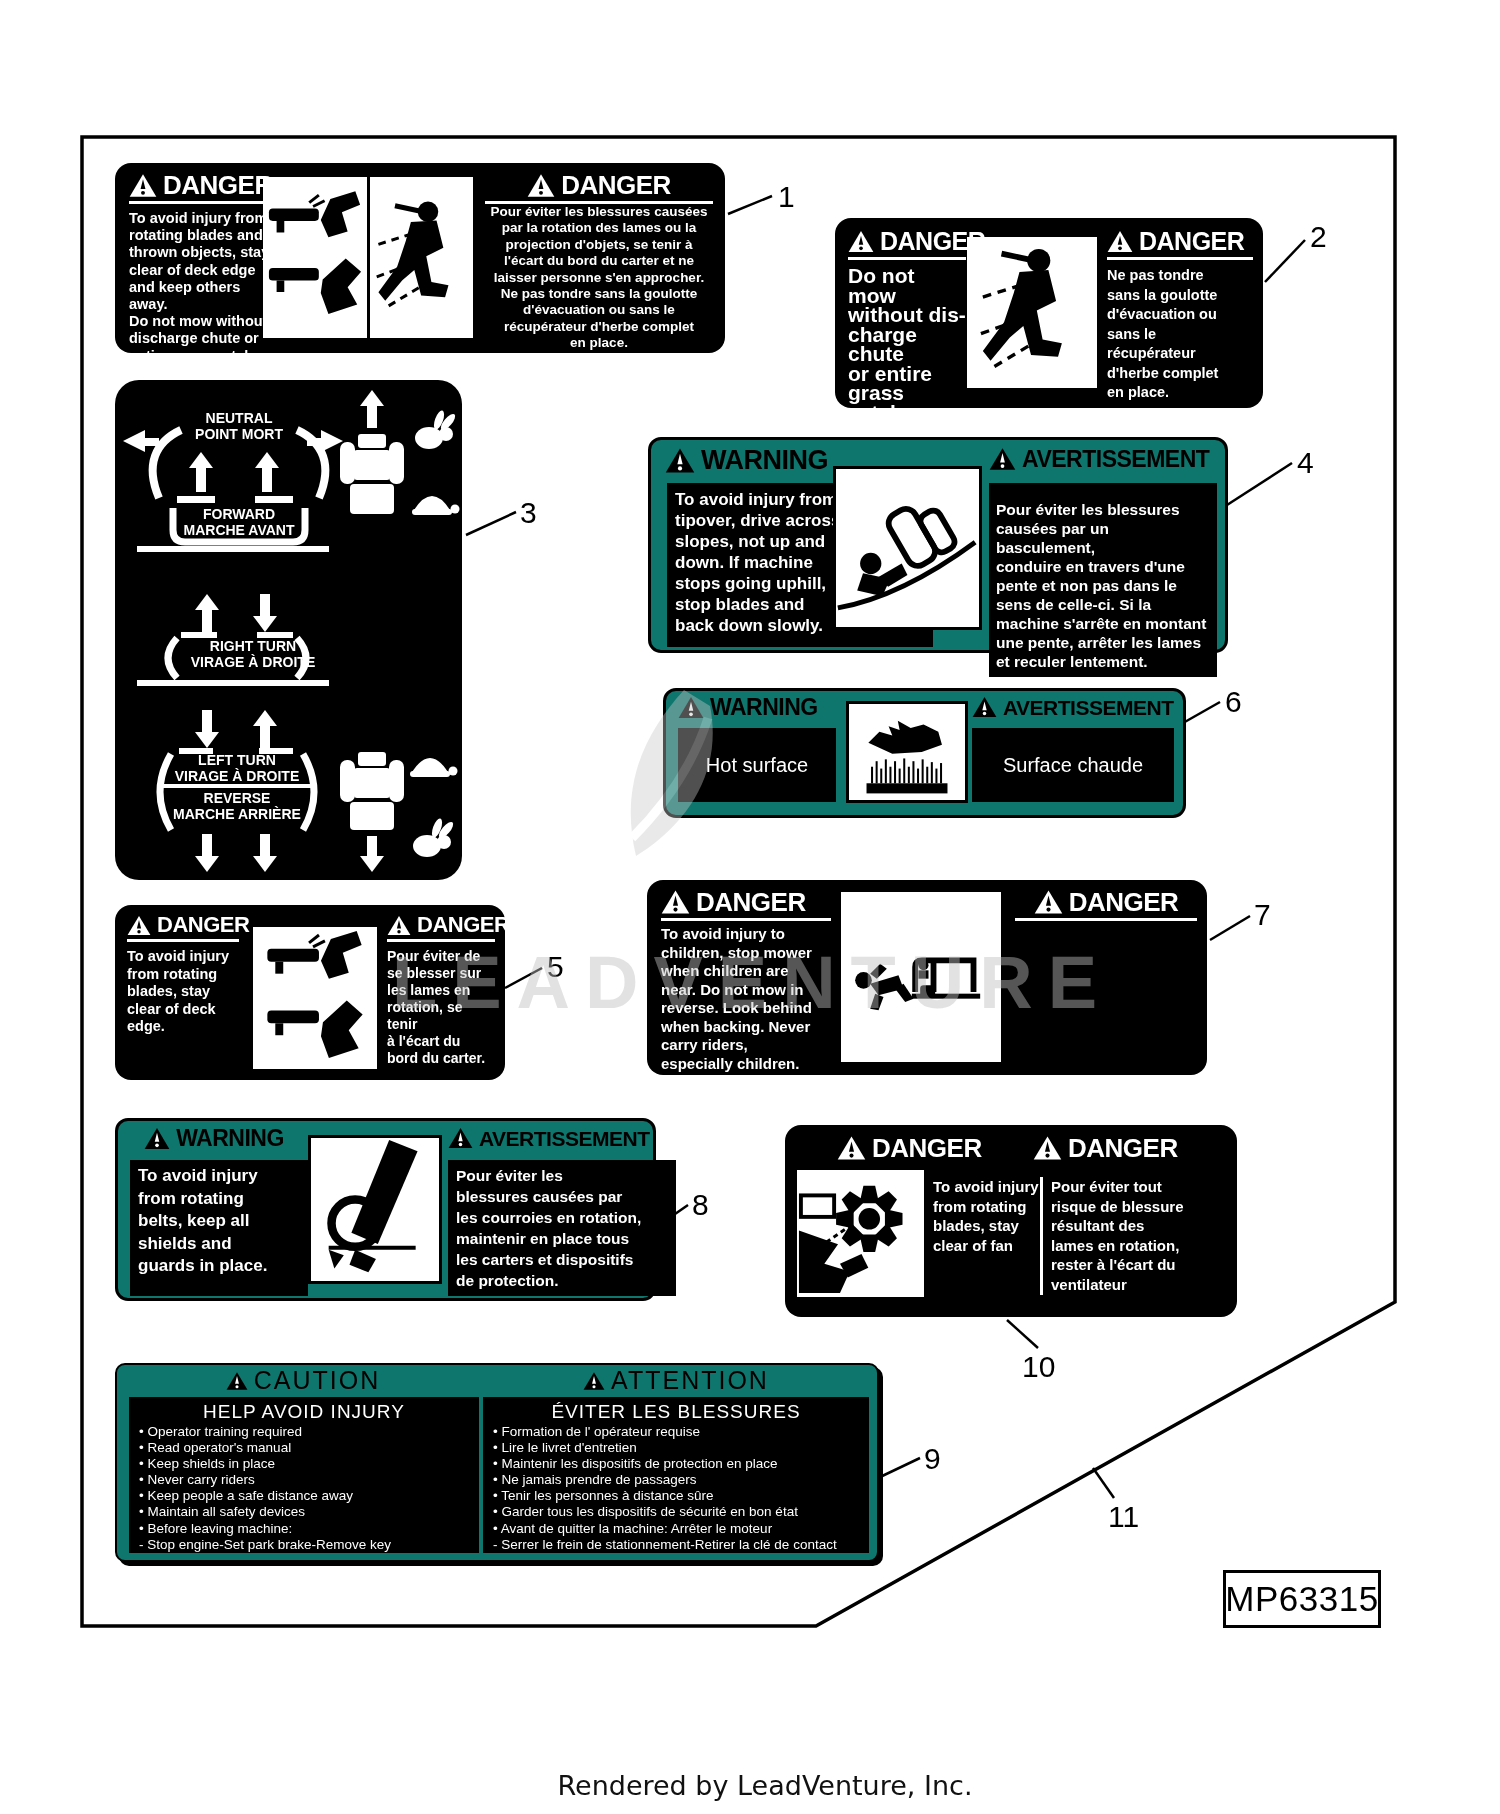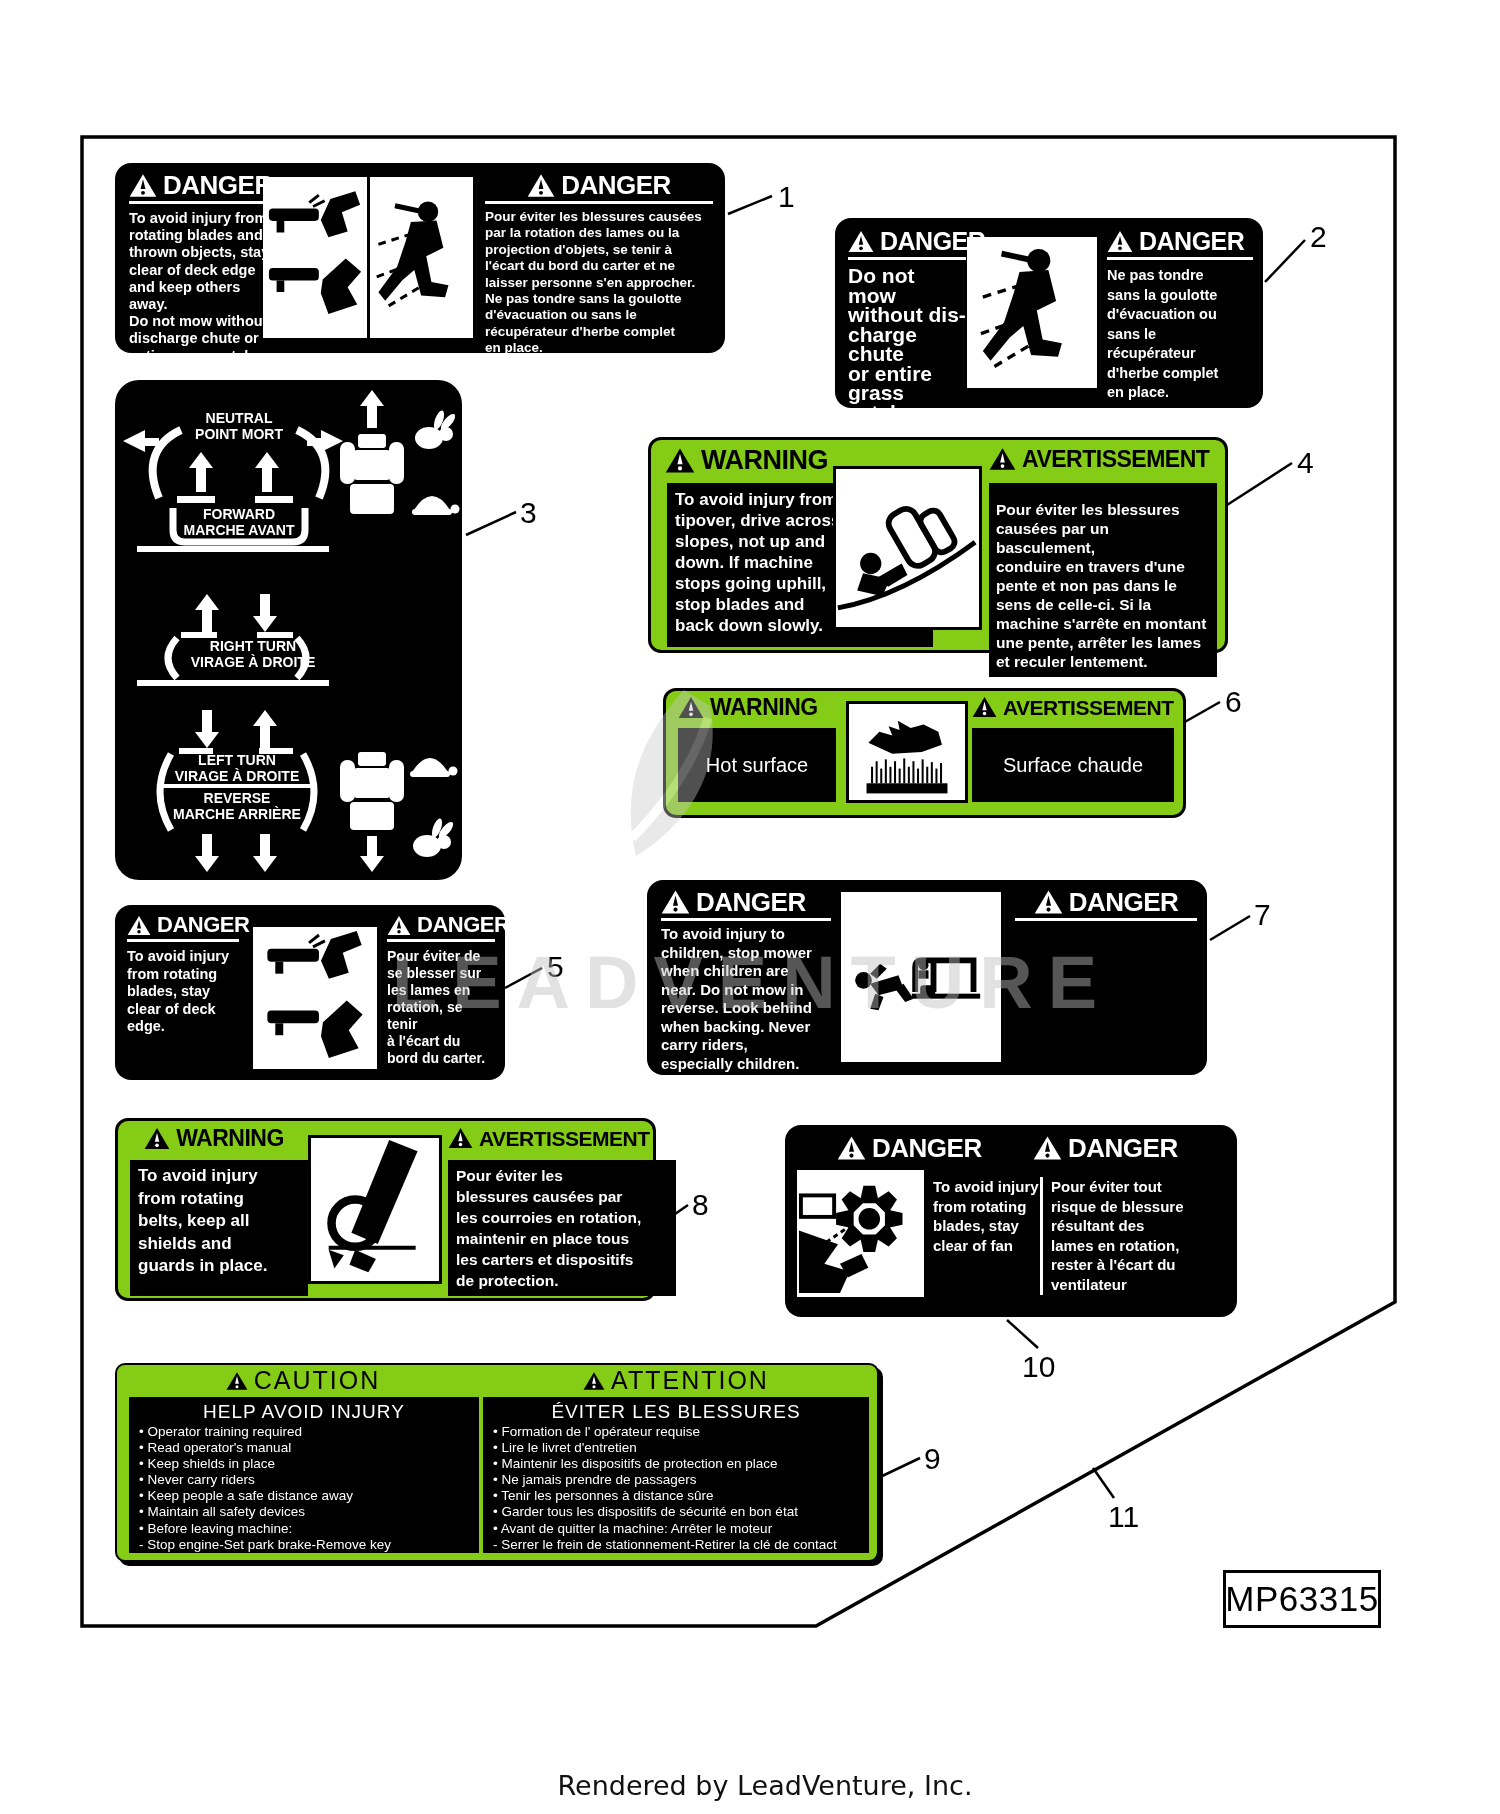--- a/index.html
+++ b/index.html
@@ -1,21 +1,21 @@
 <!DOCTYPE html>
 <html><head>
 <meta charset="utf-8">
 <style>
   html,body{margin:0;padding:0;background:#fff;}
   .stage{position:relative;width:1500px;height:1814px;background:#fff;overflow:hidden;
          font-family:"Liberation Sans",sans-serif;color:#000;}
   .abs{position:absolute;}
   
   .blabel{position:absolute;background:#000;color:#fff;border-radius:16px;}
-  .wlabel{position:absolute;background:#84cc16;border:3px solid #000;border-radius:13px;}
+  .wlabel{position:absolute;background:#0f766e;border:3px solid #000;border-radius:13px;}
   .hd{display:flex;align-items:center;gap:6px;font-weight:bold;letter-spacing:-0.5px;line-height:1;}
   .hd.center{justify-content:center;}
   .hrule{height:3px;background:#fff;margin-top:3px;}
   .bt{font-weight:bold;white-space:pre-line;}
   .panel{position:absolute;background:#fff;}
   .panelb{position:absolute;background:#fff;border:3px solid #000;}
   .blk{position:absolute;background:#000;color:#fff;}
   .tri{flex:0 0 auto;display:block;}
   
   #l1 .hd{font-size:26px;} #l1 .bt{font-size:14.5px;line-height:17.2px;}
@@ -130,21 +130,21 @@
     <div class="abs" style="left:370px;top:9px;width:228px;">
       <div class="hd center">
         <svg class="tri" width="28" height="25" viewBox="0 0 40 34">
           <path d="M20 1 L39 33 L1 33 Z" fill="#fff"></path>
             <path d="M20 8 L23.5 22 L16.5 22 Z" fill="#000"></path>
             <circle cx="20" cy="27.5" r="2.8" fill="#000"></circle>
         </svg>
         <span>DANGER</span>
       </div>
       <div class="hrule"></div>
-      <div class="bt fr-t" style="margin-top:5px;">Pour éviter les blessures causées
+      <div class="bt fr-t" style="text-align:center;">Pour éviter les blessures causées
 par la rotation des lames ou la
 projection d'objets, se tenir à
 l'écart du bord du carter et ne
 laisser personne s'en approcher.
 Ne pas tondre sans la goulotte
 d'évacuation ou sans le
 récupérateur d'herbe complet
 en place.</div>
     </div>
   </div>

